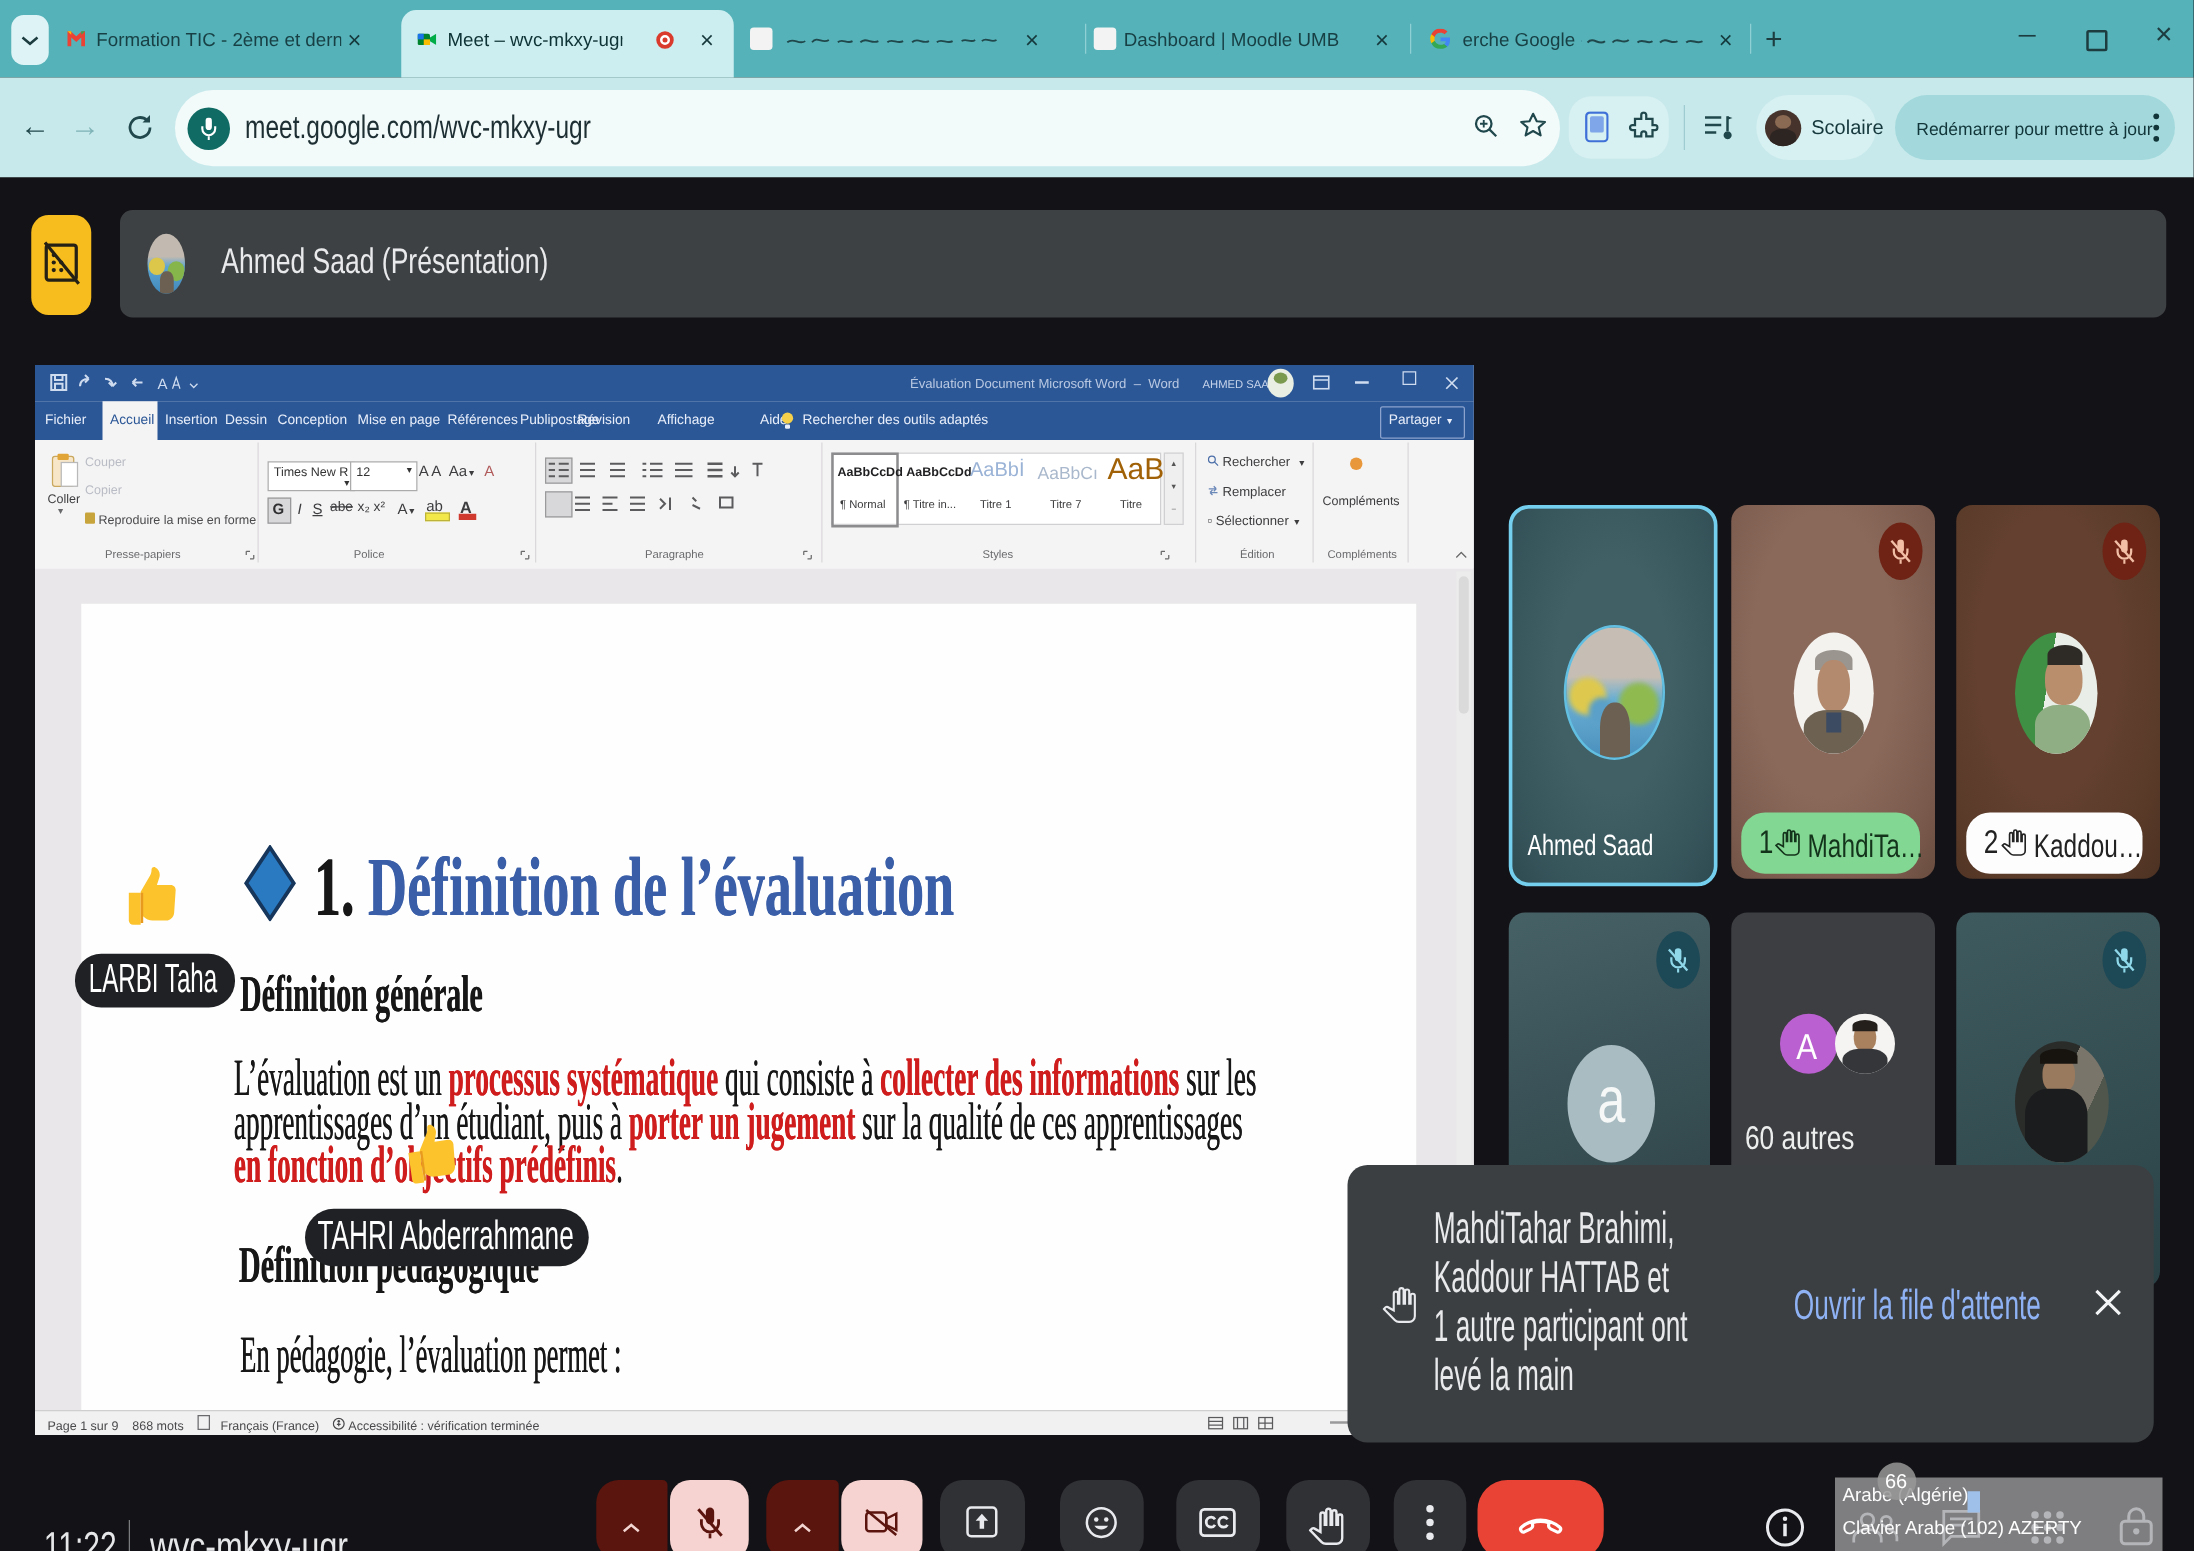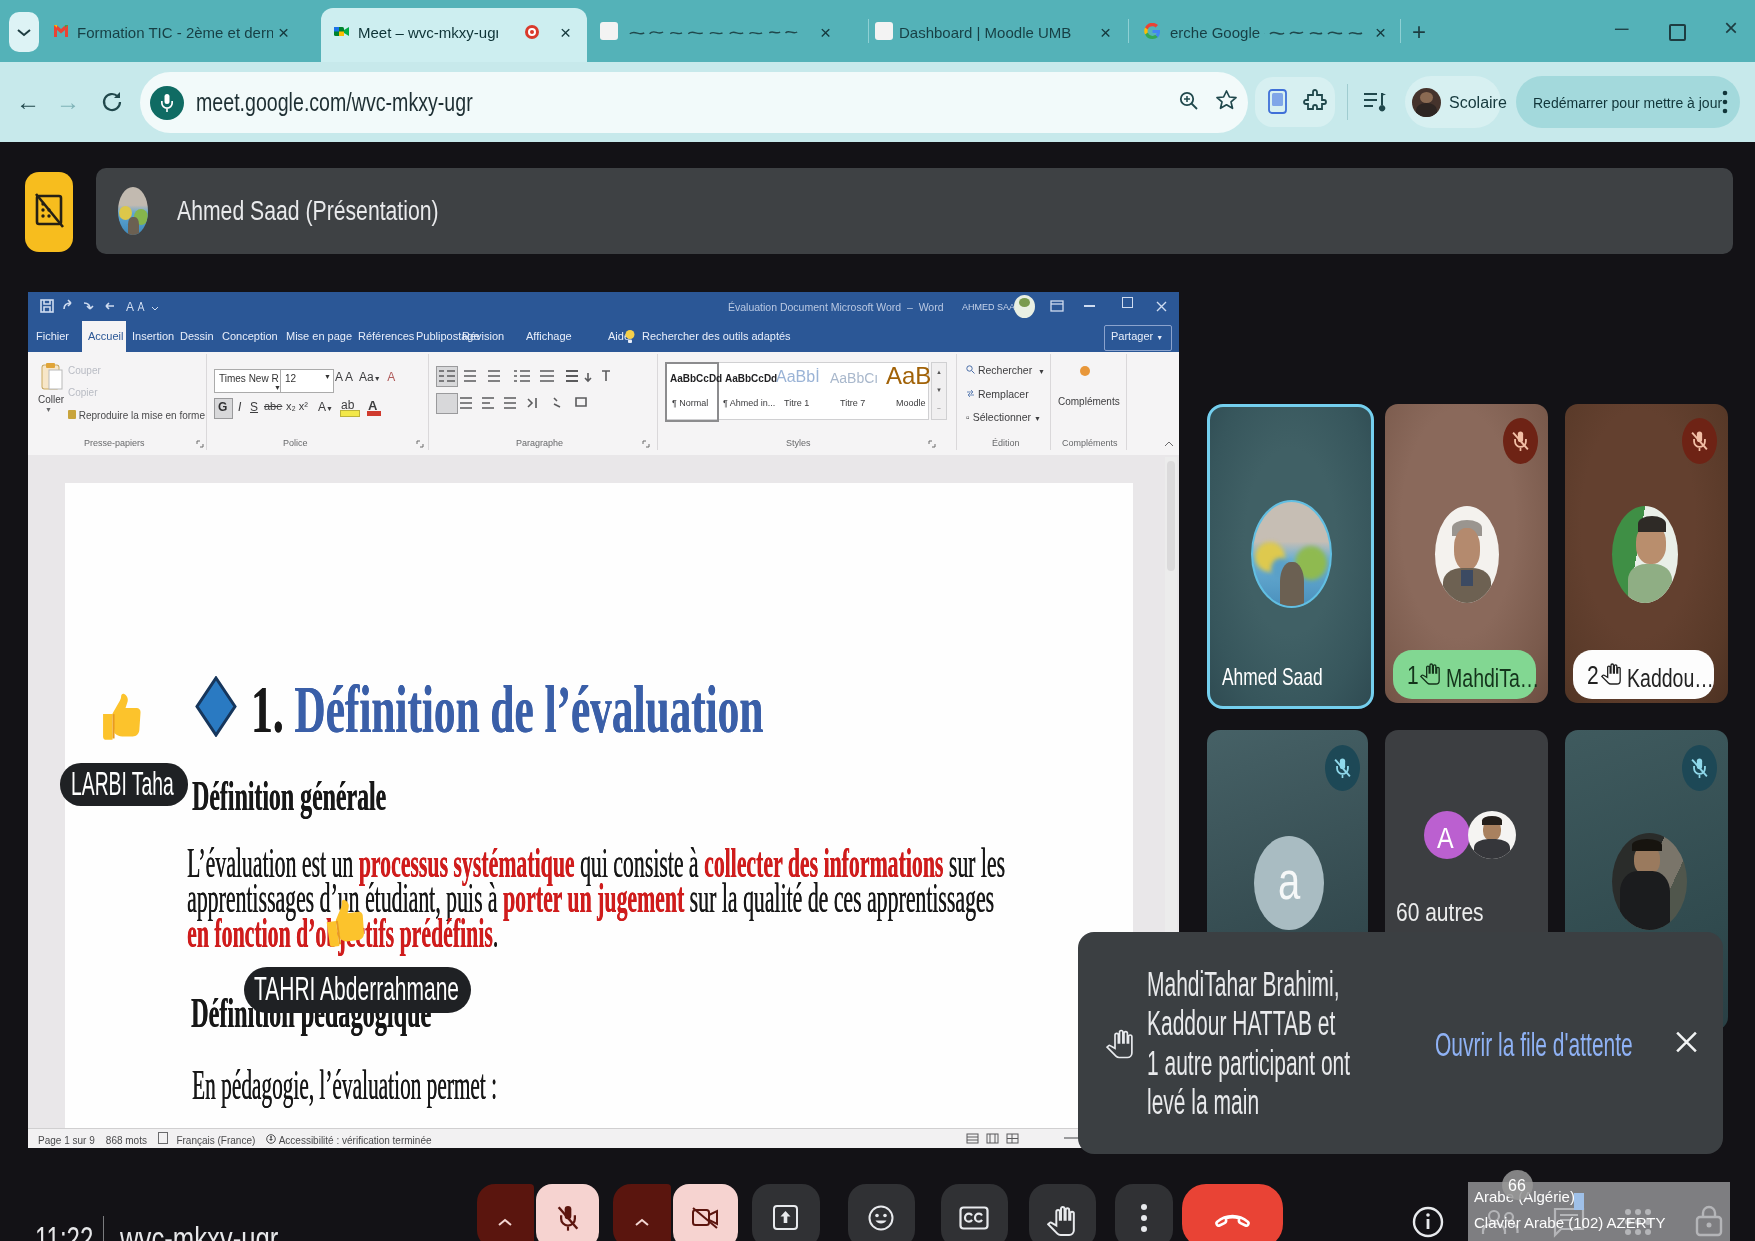--- a/index.html
+++ b/index.html
@@ -301,27 +301,27 @@
   <svg class="ab" style="left:614px;top:148px;" width="8" height="8" viewBox="0 0 8 8">
         <path d="M1 1h3M1 1v3M7 7H4M7 7V4" stroke="#6a6a6b" fill="none"></path>
       </svg>
   <div class="ab rsep" style="left:629px;top:62px;"></div>
 
   <div class="ab" style="left:637px;top:70px;width:262px;height:56px;background:#fff;border:1px solid #d0d0d2;"></div>
   <div class="ab" style="left:637px;top:70px;width:50px;height:56px;border:2px solid #8c8c8e;"></div>
   <div class="ab" style="left:642px;top:81px;font-size:10px;color:#1f1f21;font-weight:bold;">AaBbCcDd</div>
   <div class="ab" style="left:644px;top:106px;font-size:9px;color:#3c3c3e;">¶ Normal</div>
   <div class="ab" style="left:697px;top:81px;font-size:10px;color:#1f1f21;font-weight:bold;">AaBbCcDd</div>
-  <div class="ab" style="left:695px;top:106px;font-size:9px;color:#3c3c3e;">¶ Ahmed in...</div>
+  <div class="ab" style="left:695px;top:106px;font-size:9px;color:#3c3c3e;">¶ Titre in...</div>
   <div class="ab" style="left:748px;top:76px;font-size:16px;color:#9ab3d6;">AaBbİ</div>
   <div class="ab" style="left:756px;top:106px;font-size:9px;color:#3c3c3e;">Titre 1</div>
   <div class="ab" style="left:802px;top:78px;font-size:14px;color:#a9b8cc;">AaBbCı</div>
   <div class="ab" style="left:812px;top:106px;font-size:9px;color:#3c3c3e;">Titre 7</div>
   <div class="ab" style="left:858px;top:70px;font-size:24px;color:#a16207;">AaB</div>
-  <div class="ab" style="left:868px;top:106px;font-size:9px;color:#3c3c3e;">Moodle</div>
+  <div class="ab" style="left:868px;top:106px;font-size:9px;color:#3c3c3e;">Titre</div>
   <div class="ab" style="left:903px;top:70px;width:14px;height:56px;background:#f0eff0;border:1px solid #d0d0d2;font-size:6px;color:#555;text-align:center;line-height:18px;">▲<br>▼<br>–</div>
   <div class="ab glabel" style="left:758px;top:146px;text-align:center;">Styles</div>
   <svg class="ab" style="left:900px;top:148px;" width="8" height="8" viewBox="0 0 8 8">
         <path d="M1 1h3M1 1v3M7 7H4M7 7V4" stroke="#6a6a6b" fill="none"></path>
       </svg>
   <div class="ab rsep" style="left:928px;top:62px;"></div>
 
   <div class="ab" style="left:938px;top:72px;font-size:10.5px;color:#3d3d3f;"><svg width="9" height="9" viewBox="0 0 9 9">
           <circle cx="3.5" cy="3.5" r="2.7" fill="none" stroke="#4a6ea8"></circle>
           <path d="M5.7 5.7L8.5 8.5" stroke="#4a6ea8"></path>

